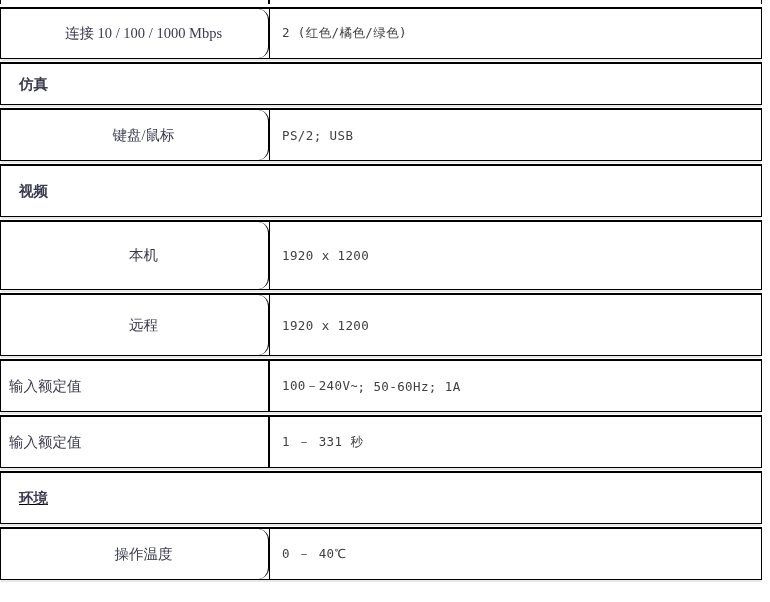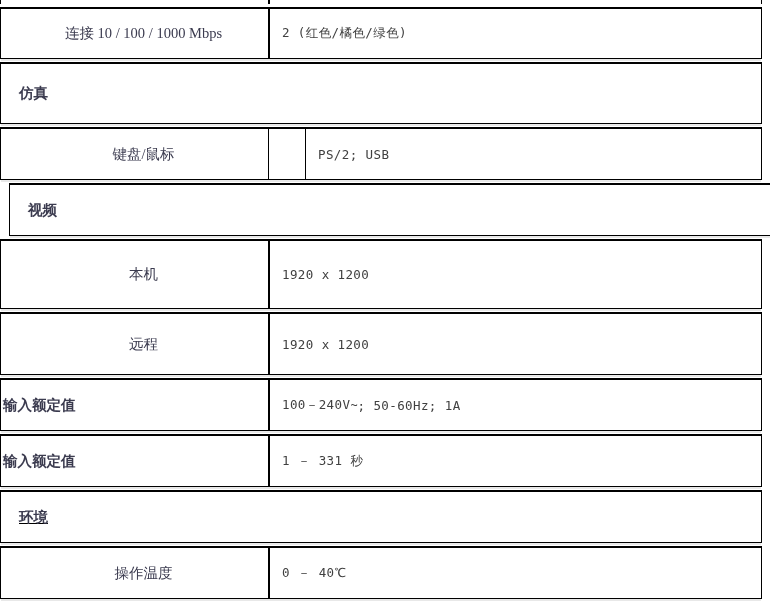--- a/index.html
+++ b/index.html
@@ -63,29 +63,30 @@
     align-items: center;
     padding: 0 0 0 12px;
     color: #404040;
     font-family: "DejaVu Sans Mono", "Liberation Mono", monospace;
     font-size: 12.5px;
     letter-spacing: 0.4px;
   }
 
   
   .row-major .cell-label {
-    font-weight: bold;
+    font-weight: normal;
     justify-content: flex-start;
-    padding-left: 2px;
+    padding-left: 8px;
   }
   
   .row-sub .cell-label {
     font-weight: normal;
     justify-content: center;
     padding-left: 28px;
+    border-radius: 11px;
   }
 
   
   .row-section {
     display: block;
   }
   .row-section .cell-section {
     box-sizing: border-box;
     display: flex;
     align-items: center;
@@ -118,28 +119,28 @@
 
 <div id="spec-table">
     <div class="spec-row row-clip-top" style="height: 4px;">
       <div class="cell-label"></div>
       <div class="cell-value"></div>
     </div>
     <div class="spec-row row-sub" style="height: 52px;">
       <div class="cell-label">连接 10 / 100 / 1000 Mbps</div>
       <div class="cell-value">2 (红色/橘色/绿色)</div>
     </div>
-    <div class="spec-row row-section" style="height: 62px; text-align: right;">
+    <div class="spec-row row-section" style="height: 43px; text-align: right;">
       <div class="cell-section">仿真</div>
     </div>
-    <div class="spec-row row-sub" style="height: 53px; gap: 36px;">
+    <div class="spec-row row-sub" style="height: 53px;">
       <div class="cell-label">键盘/鼠标</div>
       <div class="cell-value">PS/2; USB</div>
     </div>
-    <div class="spec-row row-section" style="height: 53px; margin-left: 9px;">
+    <div class="spec-row row-section" style="height: 53px;">
       <div class="cell-section">视频</div>
     </div>
     <div class="spec-row row-sub" style="height: 70px;">
       <div class="cell-label">本机</div>
       <div class="cell-value">1920 x 1200</div>
     </div>
     <div class="spec-row row-sub" style="height: 63px;">
       <div class="cell-label">远程</div>
       <div class="cell-value">1920 x 1200</div>
     </div>

